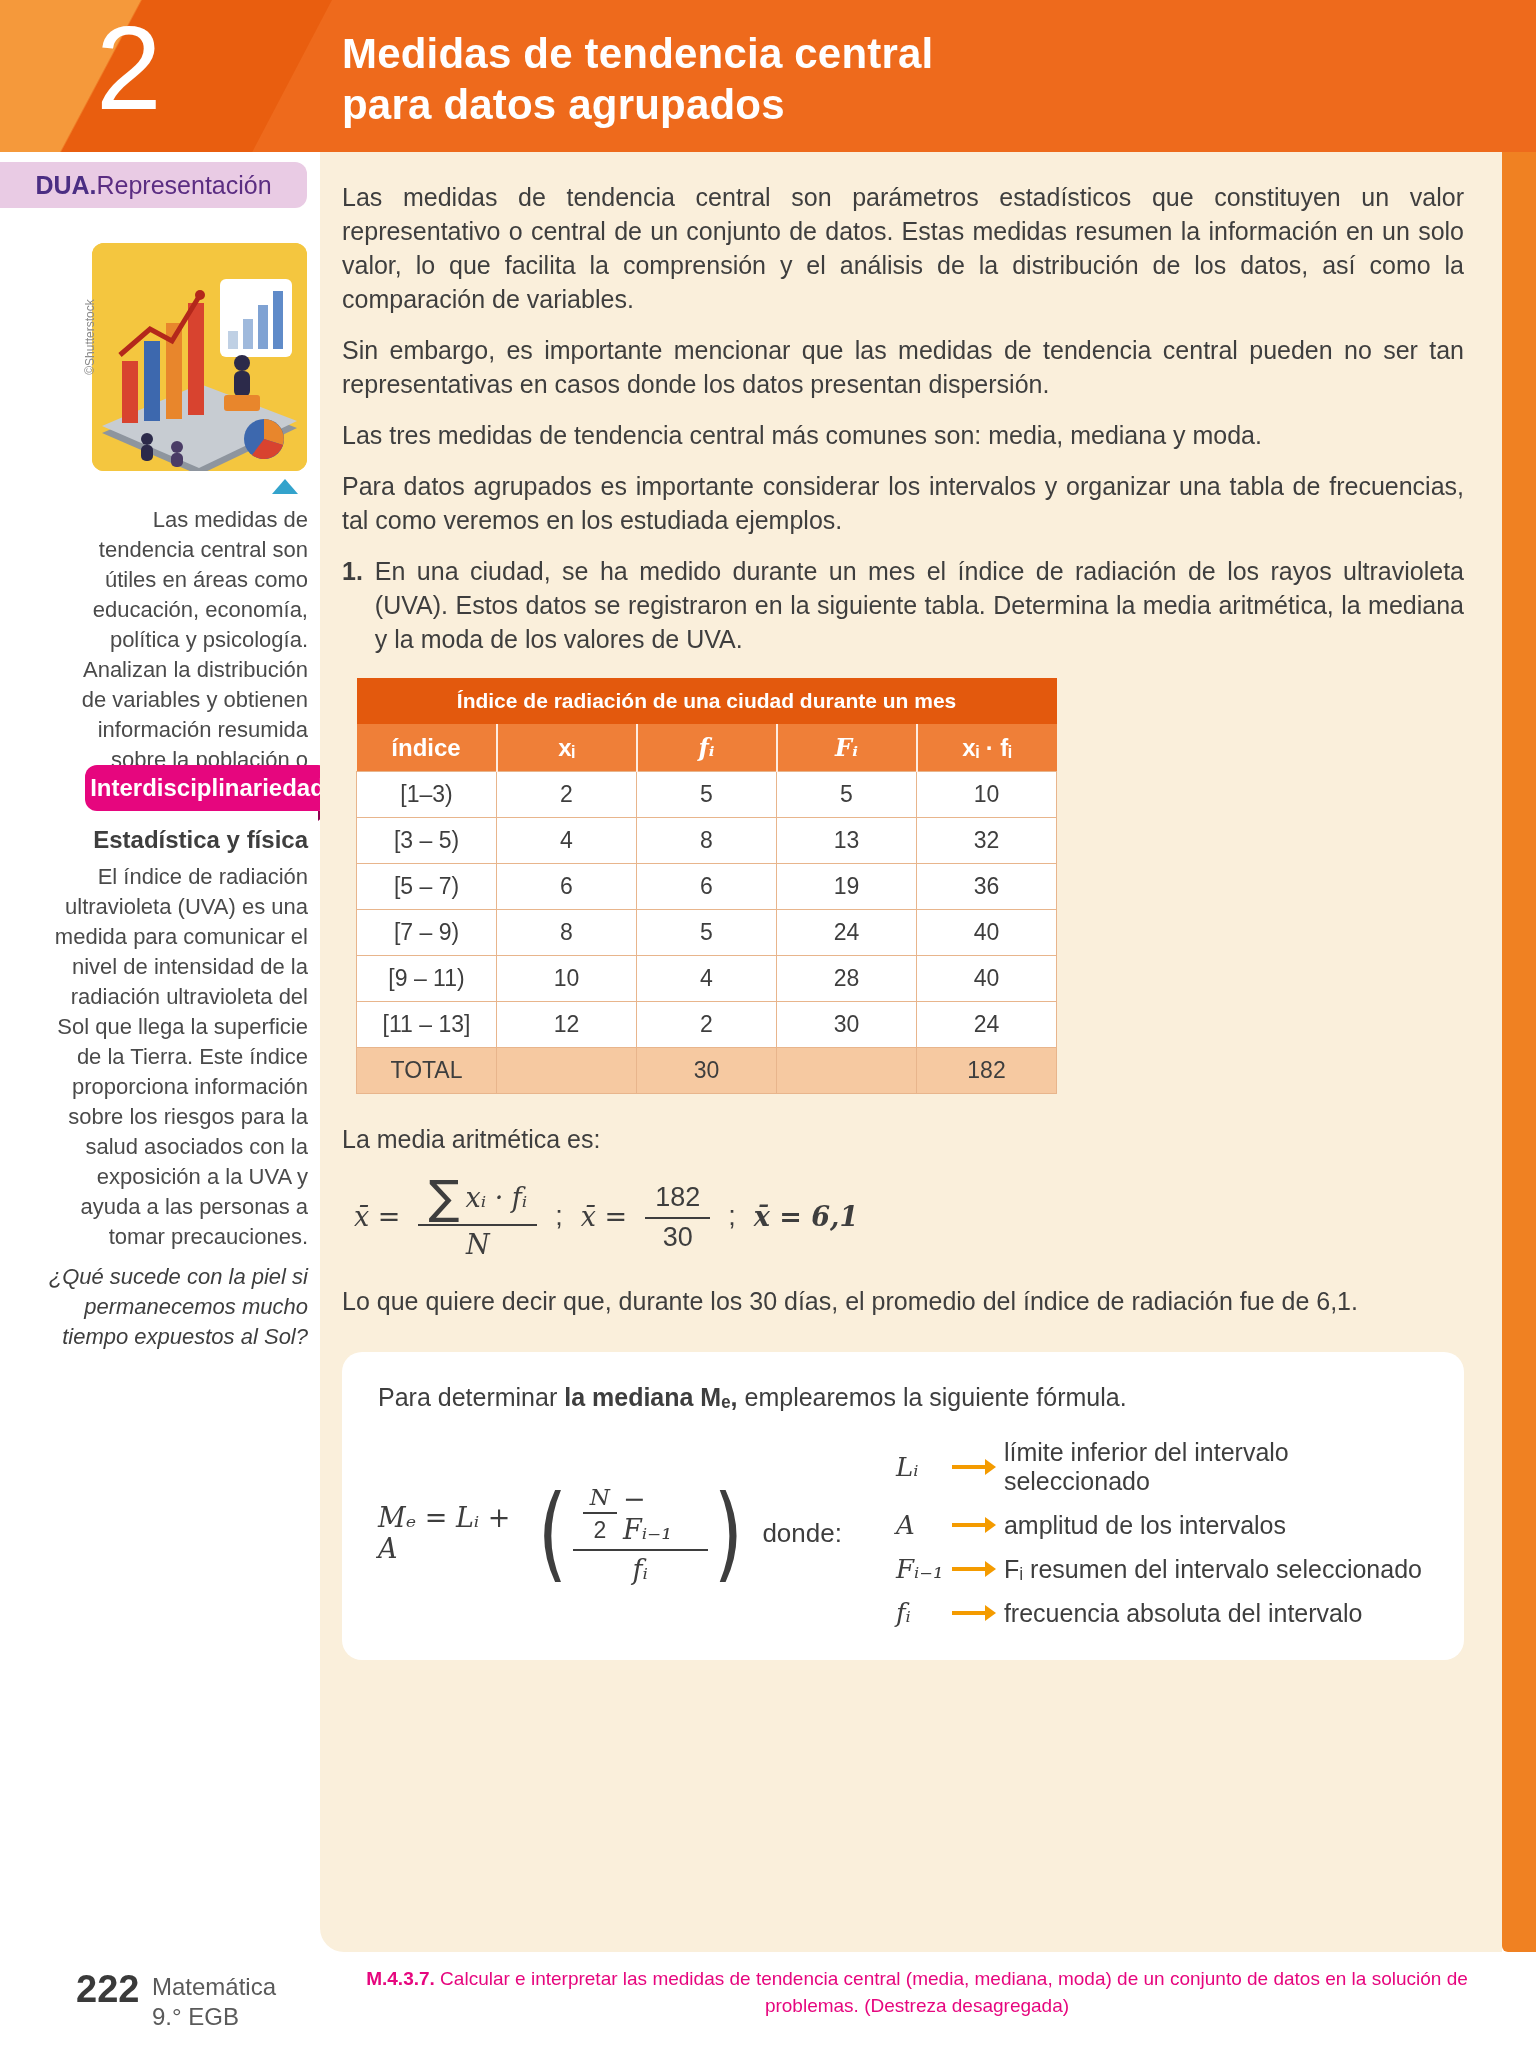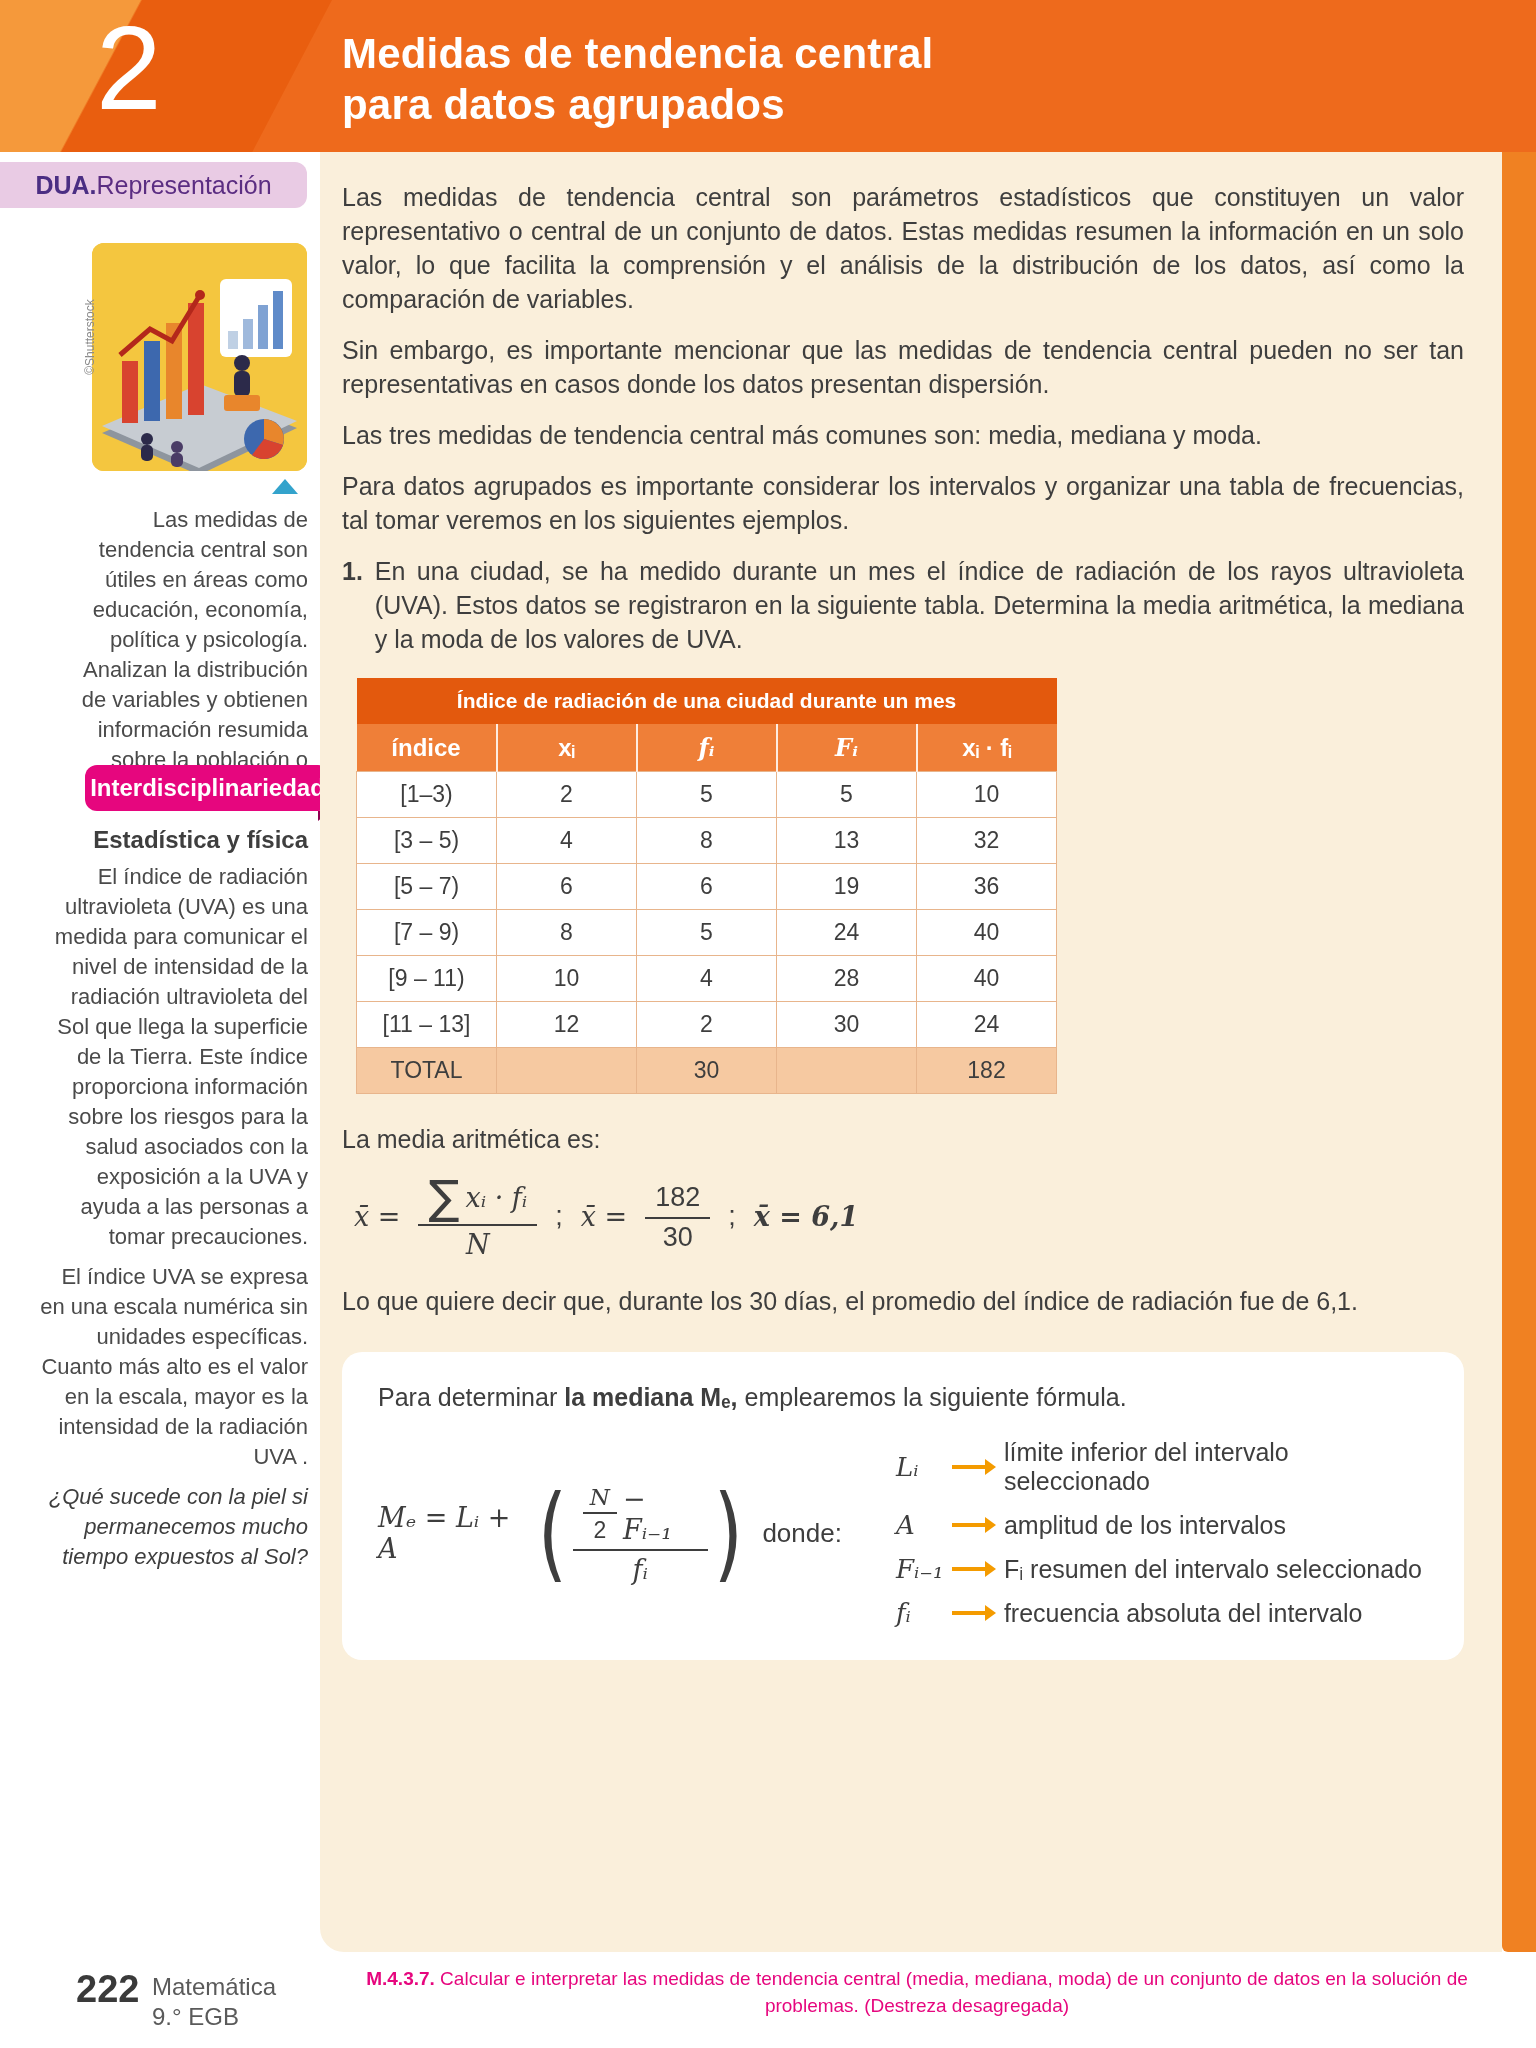--- a/index.html
+++ b/index.html
@@ -200,29 +200,28 @@
     </svg>
   </div>
   <div class="credit">©Shutterstock</div>
   <div class="marker"></div>
   <div class="caption">Las medidas de tendencia central son útiles en áreas como educación, economía, política y psicología. Analizan la distribución de variables y obtienen información resumida sobre la población o muestra estudiada.</div>
 
   <div class="ribbon">Interdisciplinariedad</div>
   <div class="inter-col">
     <div class="hd">Estadística y física</div>
     <p>El índice de radiación ultravioleta (UVA) es una medida para comunicar el nivel de intensidad de la radiación ultravioleta del Sol que llega la superficie de la Tierra. Este índice proporciona información sobre los riesgos para la salud asociados con la exposición a la UVA y ayuda a las personas a tomar precauciones.</p>
-    <p>El índice UVA se expresa en una escala numérica sin unidades específicas. Cuanto más alto es el valor en la escala, mayor es la intensidad de la radiación UVA .</p>
     <p class="q">¿Qué sucede con la piel si permanecemos mucho tiempo expuestos al Sol?</p>
   </div>
 
   <div class="cream">
     <p class="para">Las medidas de tendencia central son parámetros estadísticos que constituyen un valor representativo o central de un conjunto de datos. Estas medidas resumen la información en un solo valor, lo que facilita la comprensión y el análisis de la distribución de los datos, así como la comparación de variables.</p>
     <p class="para">Sin embargo, es importante mencionar que las medidas de tendencia central pueden no ser tan representativas en casos donde los datos presentan dispersión.</p>
     <p class="para">Las tres medidas de tendencia central más comunes son: media, mediana y moda.</p>
-    <p class="para">Para datos agrupados es importante considerar los intervalos y organizar una tabla de frecuencias, tal tomar veremos en los siguientes ejemplos.</p>
+    <p class="para">Para datos agrupados es importante considerar los intervalos y organizar una tabla de frecuencias, tal como veremos en los estudiada ejemplos.</p>
 
     <div class="example">
       <span class="ex-num">1.</span>
       <p class="ex-text">En una ciudad, se ha medido durante un mes el índice de radiación de los rayos ultravioleta (UVA). Estos datos se registraron en la siguiente tabla. Determina la media aritmética, la mediana y la moda de los valores de UVA.</p>
     </div>
 
     <table class="uva">
       <colgroup>
           <col>
           <col>

